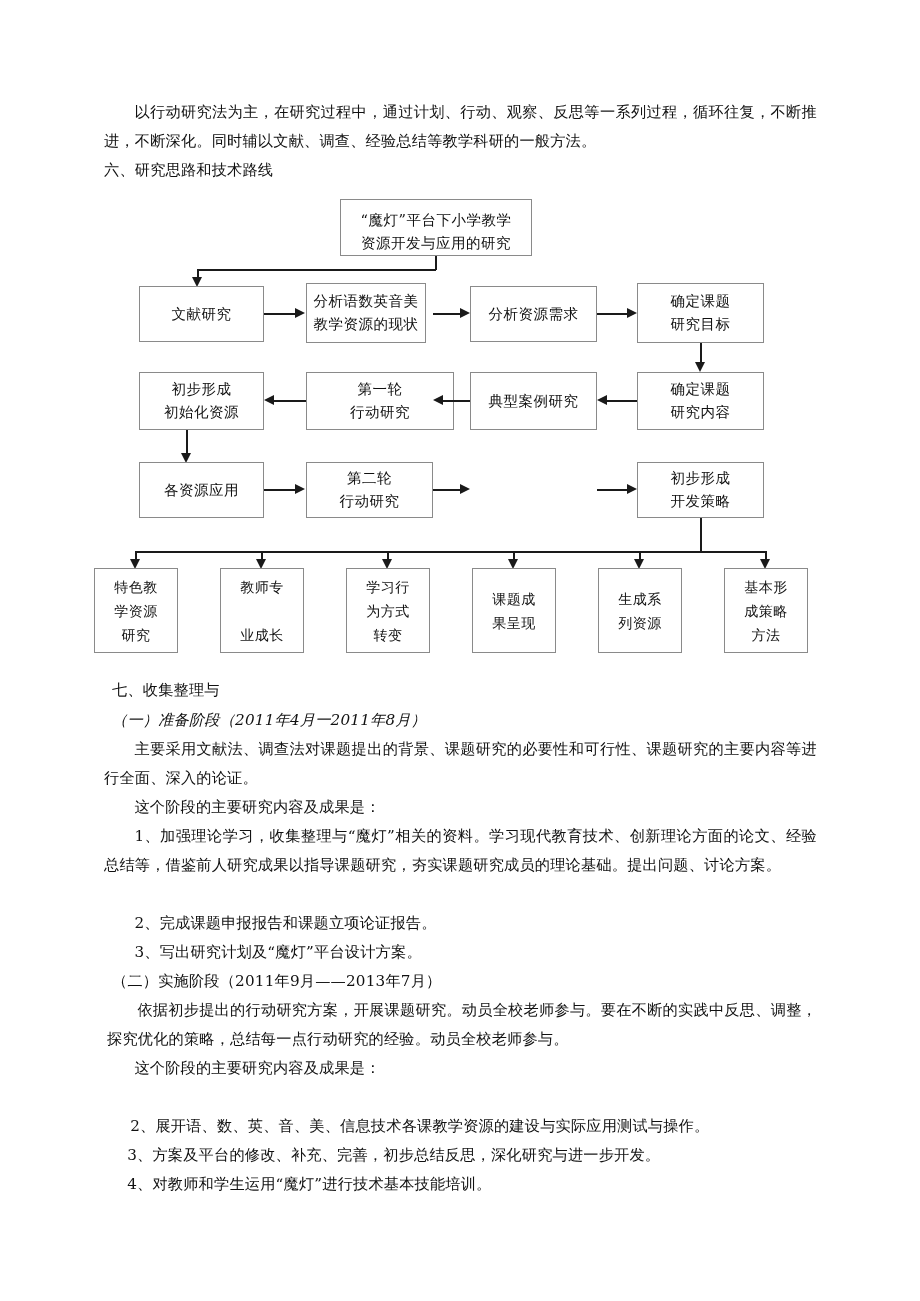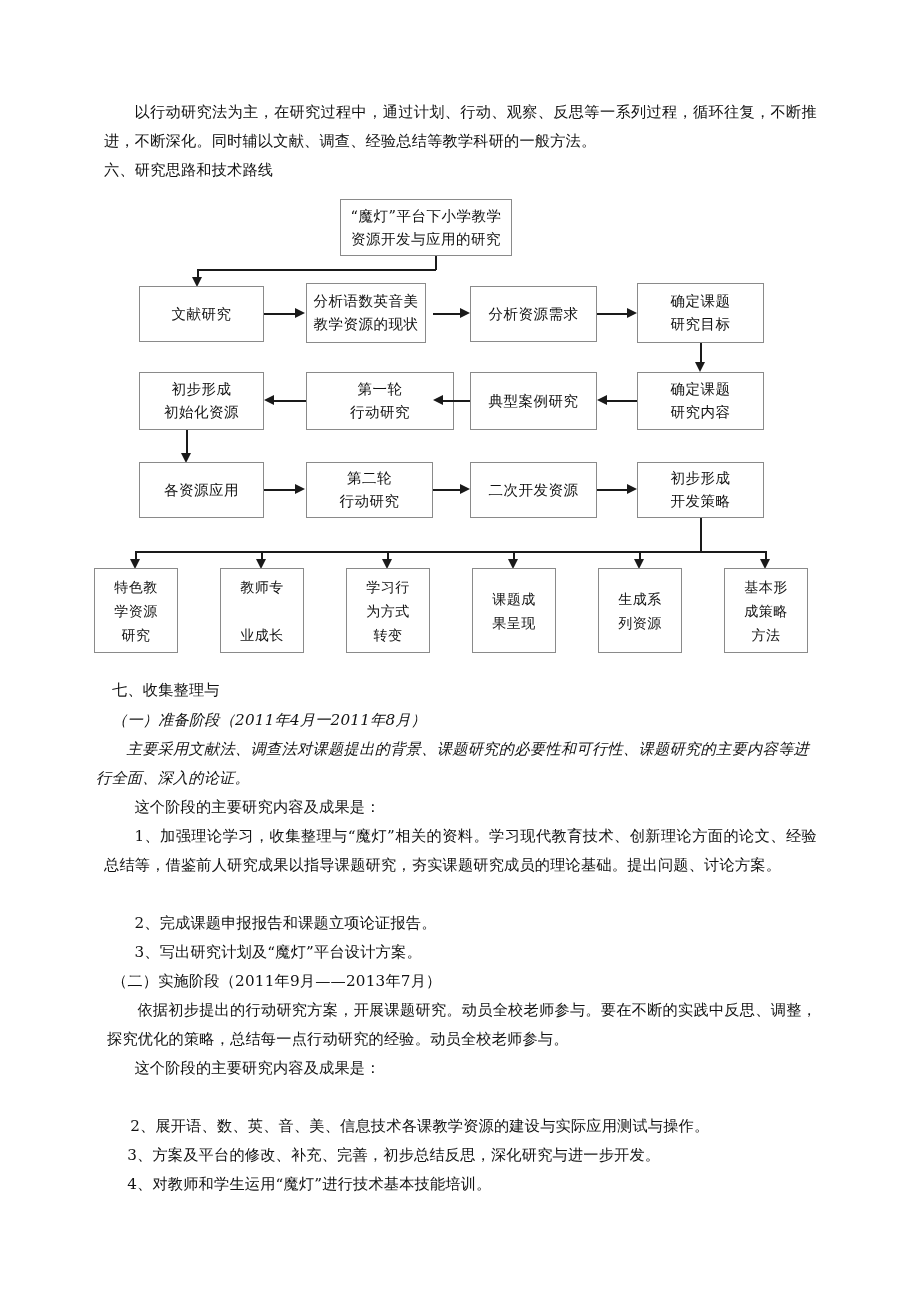--- a/index.html
+++ b/index.html
@@ -95,21 +95,21 @@
 <body>
 
 <div id="page">
 
   <div class="para indent2" style="left:104px; top:98px; width:713px;">以行动研究法为主，在研究过程中，通过计划、行动、观察、反思等一系列过程，循环往复，不断推进，不断深化。同时辅以文献、调查、经验总结等教学科研的一般方法。</div>
 
   <div class="para" style="left:104px; top:156px; width:713px;">六、研究思路和技术路线</div>
 
   <div id="flow">
 
-    <div class="node" style="left:340px; top:199px; width:172px; height:57px;">
+    <div class="node" style="left:340px; top:199px; width:192px; height:57px;justify-content:flex-end;">
       <span class="ln">“魔灯”平台下小学教学</span>
       <span class="ln">资源开发与应用的研究</span>
     </div>
 
     <div class="line vline" style="left:435px; top:256px; height:14px;"></div>
     <div class="line hline" style="left:197px; top:269px; width:239px;"></div>
     <div class="line vline" style="left:197px; top:269px; height:10px;"></div>
     <div class="arrowhead ah-down" style="left:192px; top:277px;"></div>
 
     <div class="node" style="left:139px; top:286px; width:125px; height:56px;">
@@ -163,23 +163,20 @@
     <div class="line vline" style="left:186px; top:430px; height:25px;"></div>
     <div class="arrowhead ah-down" style="left:181px; top:453px;"></div>
 
     <div class="node" style="left:139px; top:462px; width:125px; height:56px;">
       <span class="ln">各资源应用</span>
     </div>
     <div class="node" style="left:306px; top:462px; width:127px; height:56px;">
       <span class="ln">第二轮</span>
       <span class="ln">行动研究</span>
     </div>
-    <div class="node" style="left:470px; top:462px; width:127px; height:56px;">
-      <span class="ln">二次开发资源</span>
-    </div>
     <div class="node" style="left:637px; top:462px; width:127px; height:56px;">
       <span class="ln">初步形成</span>
       <span class="ln">开发策略</span>
     </div>
 
     <div class="line hline" style="left:264px; top:489px; width:31px;"></div>
     <div class="arrowhead ah-right" style="left:295px; top:484px;"></div>
     <div class="line hline" style="left:433px; top:489px; width:27px;"></div>
     <div class="arrowhead ah-right" style="left:460px; top:484px;"></div>
     <div class="line hline" style="left:597px; top:489px; width:30px;"></div>
@@ -232,21 +229,21 @@
       <span class="ln">基本形</span>
       <span class="ln">成策略</span>
       <span class="ln">方法</span>
     </div>
   </div>
 
   <div class="para" style="left:112px; top:676px; width:705px;">七、收集整理与</div>
 
   <div class="para" style="left:112px; top:706px; width:705px;font-style:italic;">（一）准备阶段（2011年4月一2011年8月）</div>
 
-  <div class="para indent2" style="left:96px; top:735px; width:713px;font-style:italic;">主要采用文献法、调查法对课题提出的背景、课题研究的必要性和可行性、课题研究的主要内容等进行全面、深入的论证。</div>
+  <div class="para indent2" style="left:104px; top:735px; width:713px;">主要采用文献法、调查法对课题提出的背景、课题研究的必要性和可行性、课题研究的主要内容等进行全面、深入的论证。</div>
 
   <div class="para indent2" style="left:104px; top:793px; width:713px;">这个阶段的主要研究内容及成果是：</div>
 
   <div class="para indent2" style="left:104px; top:822px; width:713px;">1、加强理论学习，收集整理与“魔灯”相关的资料。学习现代教育技术、创新理论方面的论文、经验总结等，借鉴前人研究成果以指导课题研究，夯实课题研究成员的理论基础。提出问题、讨论方案。</div>
 
   <div class="para indent2" style="left:104px; top:909px; width:713px;">2、完成课题申报报告和课题立项论证报告。</div>
 
   <div class="para indent2" style="left:104px; top:938px; width:713px;">3、写出研究计划及“魔灯”平台设计方案。</div>
 
   <div class="para" style="left:112px; top:967px; width:705px;">（二）实施阶段（2011年9月——2013年7月）</div>

